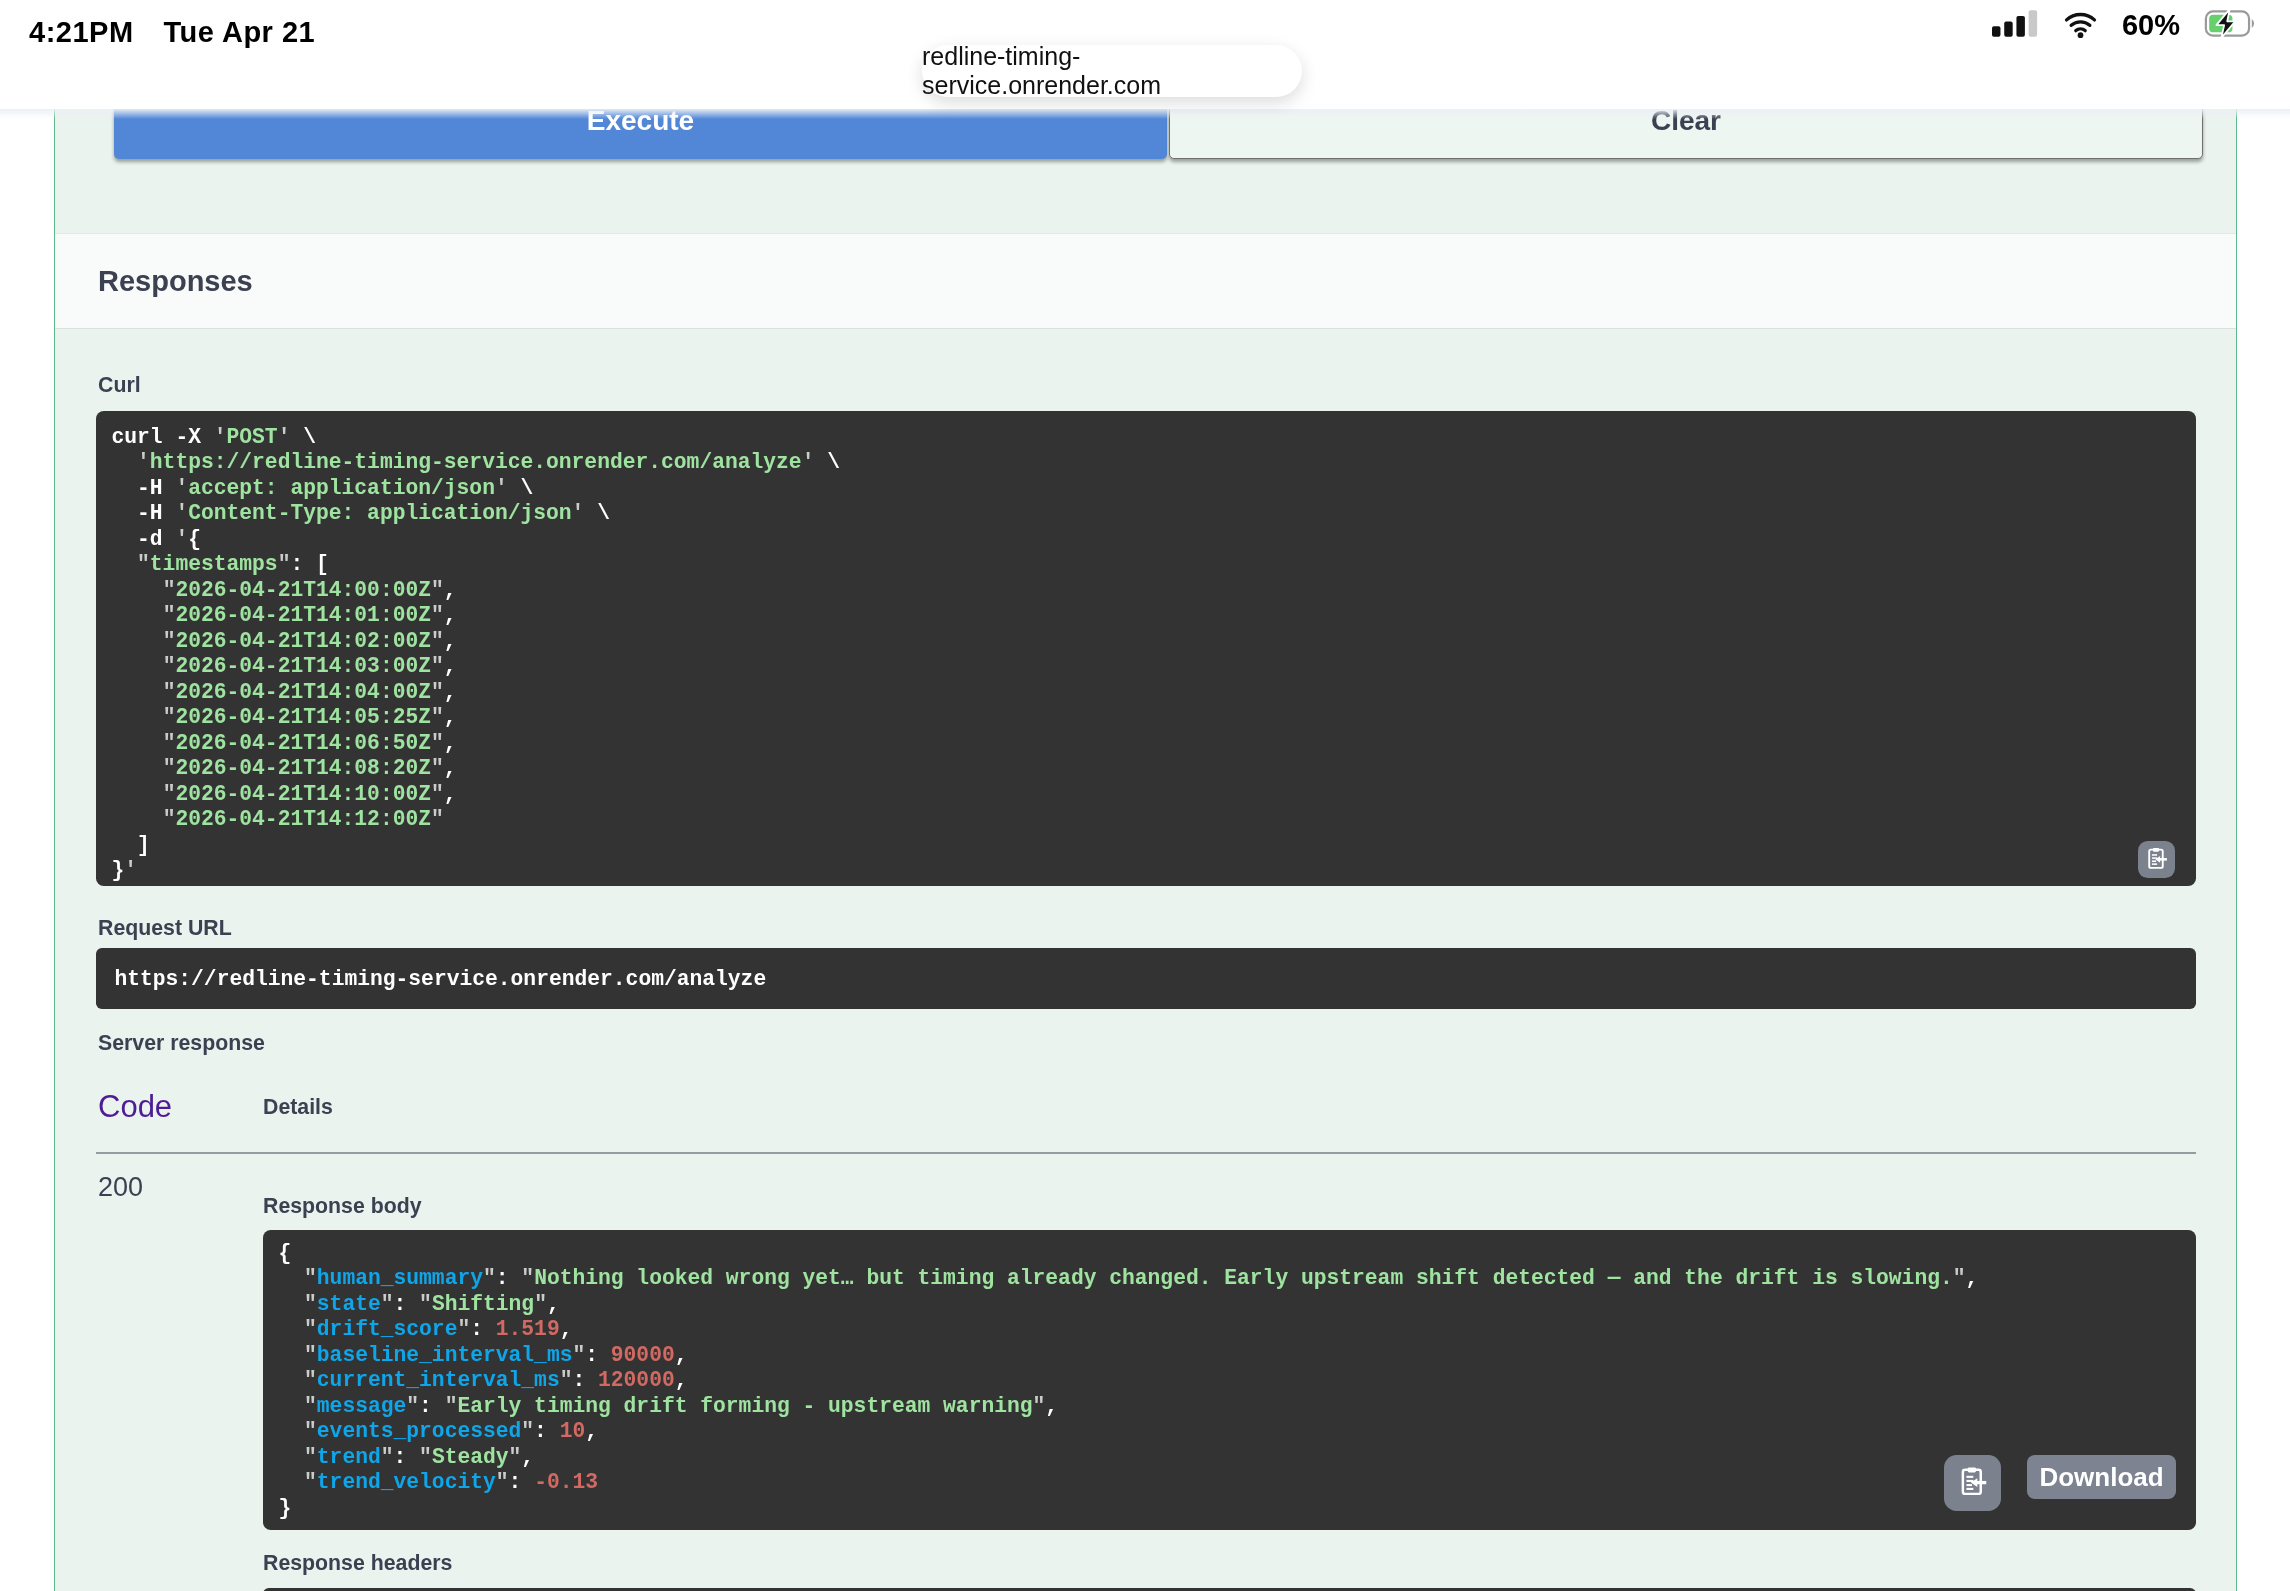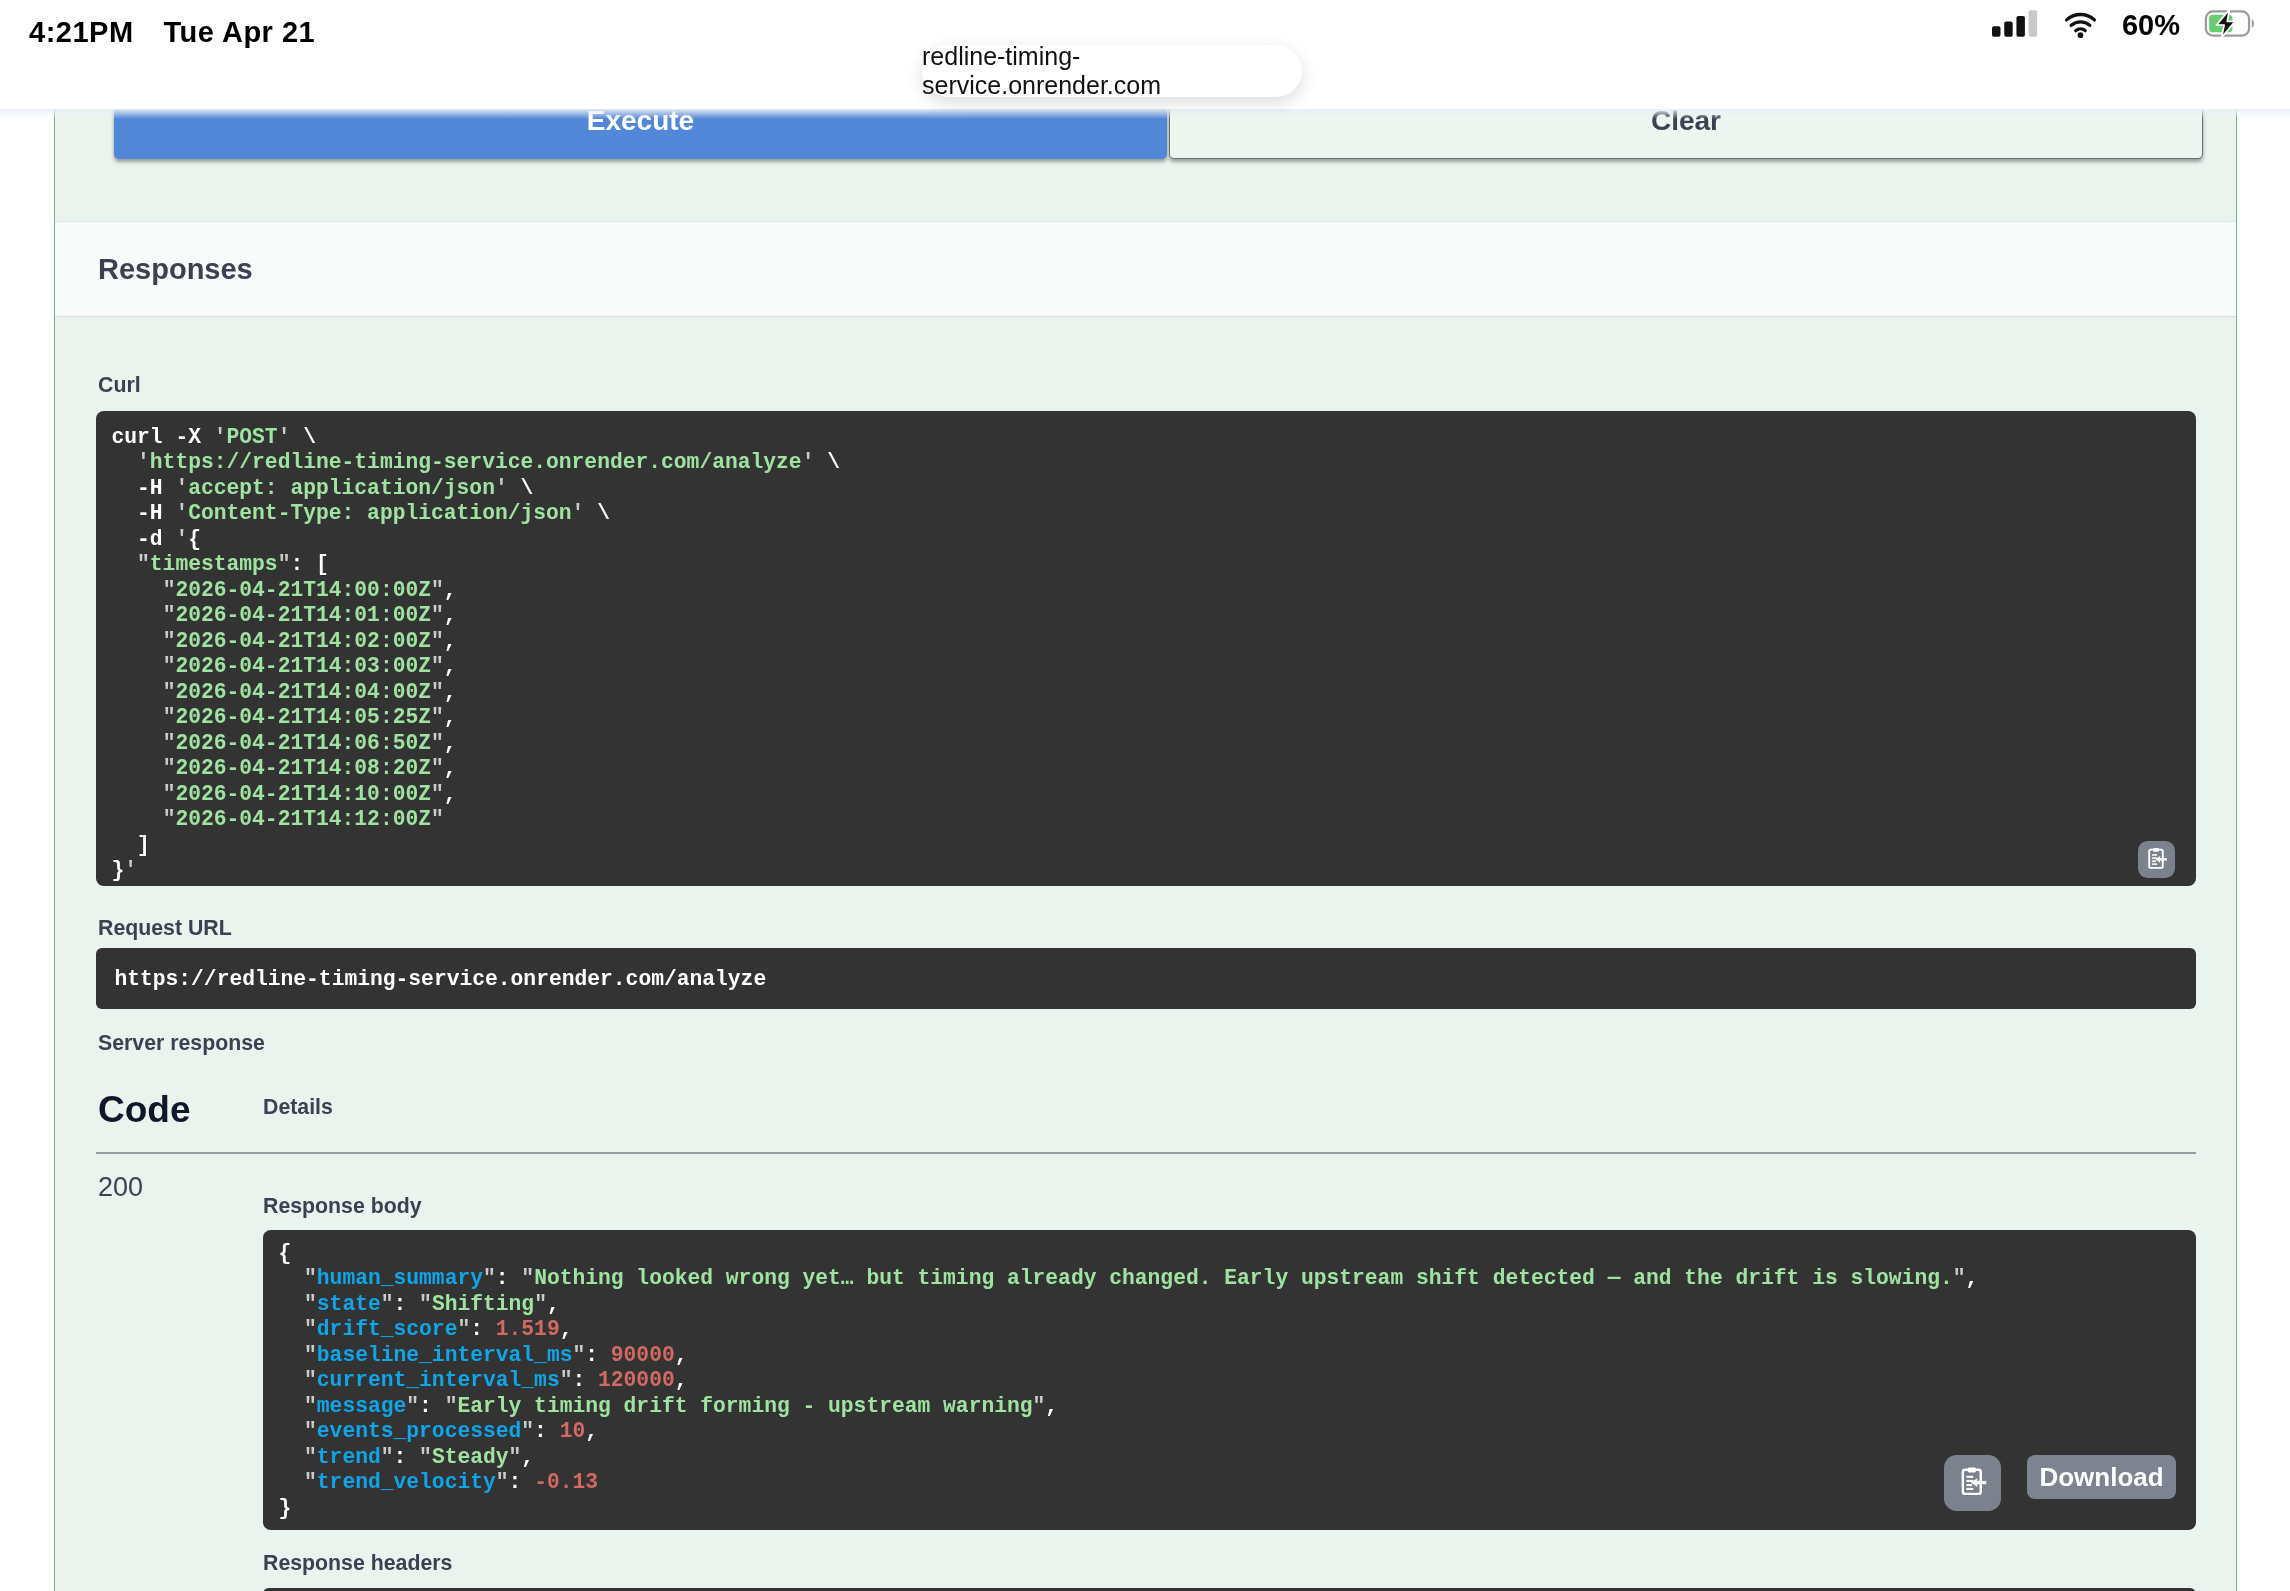--- a/index.html
+++ b/index.html
@@ -23,21 +23,21 @@
   .opblock{position:absolute;left:54px;top:0;width:2181px;height:1591px;background:#ebf3ee;
            border-left:1.9px solid #5bb98c;border-right:1.9px solid #5bb98c;z-index:1;}
 
   .btn-row{position:absolute;top:82px;left:0;width:100%;height:0;}
   .btn{position:absolute;top:0;height:77px;border:none;border-radius:4.9px;
        font-family:"Liberation Sans",sans-serif;font-size:28px;font-weight:700;cursor:pointer;
        box-shadow:0 2.9px 3.9px rgba(0,0,0,.35);}
   .btn.execute{left:59px;width:1053px;background:#5287d8;color:#ffffff;}
   .btn.clear{left:1114px;width:1034px;background:#eef6f1;color:#3b4151;border:1.9px solid #6f6f6f;}
 
-  .responses-header{position:absolute;left:0;top:221px;width:100%;height:94px;background:#f8fbf9;
+  .responses-header{position:absolute;left:0;top:233px;width:100%;height:94px;background:#f8fbf9;
                     border-top:1px solid rgba(59,65,81,.10);border-bottom:1px solid rgba(59,65,81,.14);
                     display:flex;align-items:center;}
   .responses-header span{margin-left:43px;font-size:29px;font-weight:700;color:#3b4151;}
 
   .sec-label{position:absolute;left:43px;font-size:21.3px;font-weight:700;color:#3b4151;}
 
   
   .codeblock{position:absolute;background:#333333;border-radius:7.8px;margin:0;overflow:hidden;
              font-family:"Liberation Mono",monospace;font-weight:700;font-size:21.3px;line-height:25.5px;
              color:#ffffff;white-space:pre;}
@@ -46,21 +46,21 @@
   .tok-p{color:#ffffff;}
   .tok-k{color:#0ea5e9;font-weight:700;}
   .tok-q{color:#c9cdc9;}
   .tok-s{color:#9fe3a0;}
   .tok-n{color:#d26962;}
 
   .urlblock{position:absolute;left:41px;top:948px;width:2100px;height:61px;background:#333333;
             border-radius:5.8px;display:flex;align-items:center;box-sizing:border-box;padding-left:18.4px;
             font-family:"Liberation Mono",monospace;font-weight:700;font-size:21.3px;color:#ffffff;}
 
-  .code-header{position:absolute;left:43px;top:1089px;font-size:37px;font-weight:700;color:#0f172a;}
+  .code-header{position:absolute;left:43px;top:1089px;font-size:31px;font-weight:400;color:#4c1d95;}
   .details-header{position:absolute;left:208px;top:1095px;font-size:21.3px;font-weight:700;color:#3b4151;}
   .table-divider{position:absolute;left:41px;top:1152px;width:2100px;height:1.9px;background:#969ba1;}
   .status-code{position:absolute;left:43px;top:1172px;font-size:27px;font-weight:400;color:#3b4151;}
 
   .copy-btn{position:absolute;border:none;background:rgba(130,136,150,.92);border-radius:9.7px;
             display:flex;align-items:center;justify-content:center;cursor:pointer;padding:0;}
   .curl-copy{right:20.4px;bottom:7.8px;width:37px;height:37px;}
   .body-copy{left:1682px;top:224px;width:57px;height:56px;border-radius:12.6px;}
   .download-btn{position:absolute;left:1764px;top:224px;width:149px;height:44px;border:none;
                 background:rgba(130,136,150,.95);border-radius:7.8px;color:#ffffff;font-size:26px;

